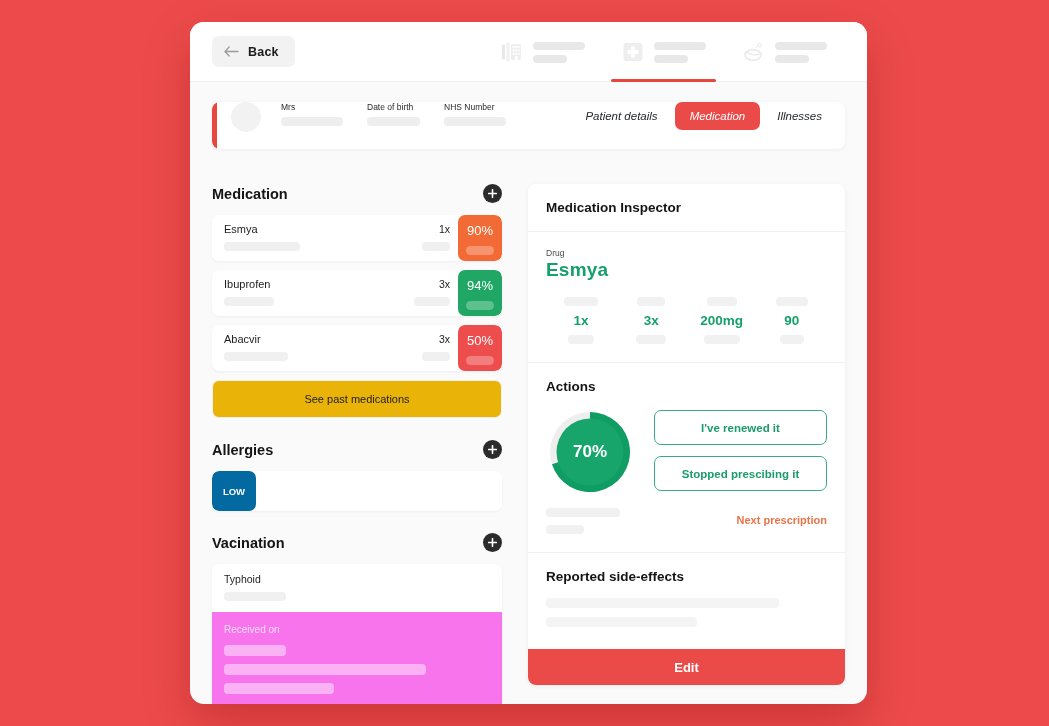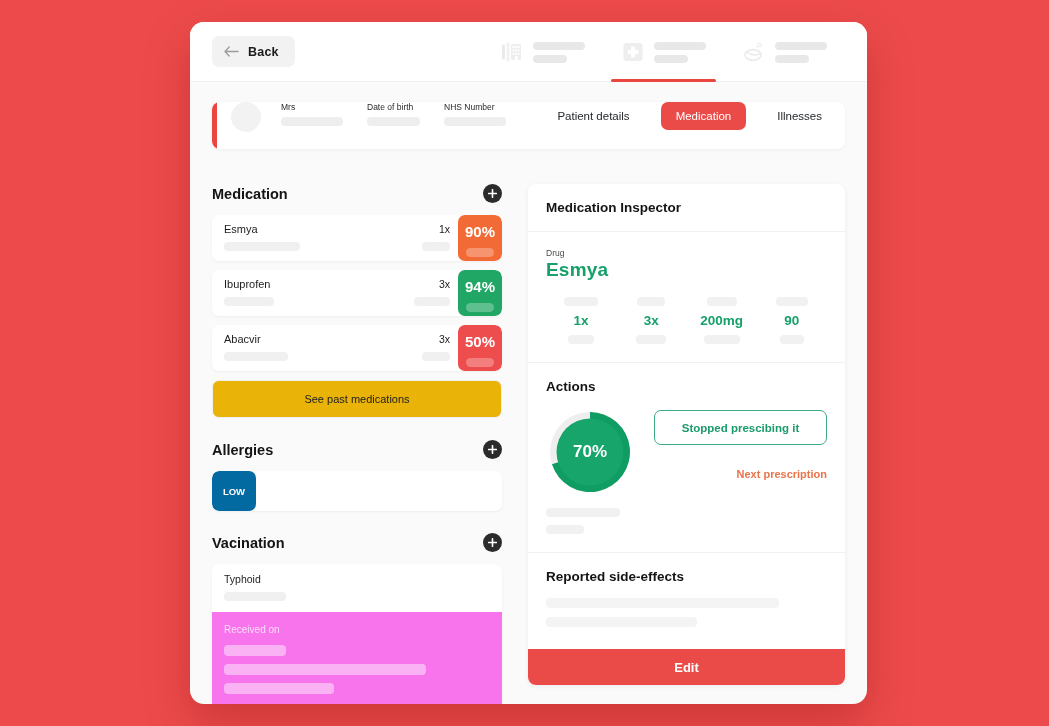--- a/index.html
+++ b/index.html
@@ -81,21 +81,21 @@
     margin-left: 14px;
     flex: 0 0 auto;
   }
   .pfields { display: flex; align-items: flex-start; gap: 24px; margin-left: 20px; }
   .pfield { display: flex; flex-direction: column; gap: 5px; }
   .pfield-label { font-size: 8.5px; color: #2a2a2a; white-space: nowrap; }
   .pfield-skel { height: 9px; border-radius: 4px; background: #eeeeee; }
 
   .tabs {
     margin-left: auto; margin-right: 8px;
-    display: flex; align-items: center; gap: 16px;
+    display: flex; align-items: center; gap: 2px; font-style: italic;
   }
   .tab {
     height: 28px; padding: 0 15px;
     display: flex; align-items: center; justify-content: center;
     font-size: 11.5px; color: #24292e;
     border-radius: 7px;
     background: transparent;
     cursor: pointer; white-space: nowrap;
   }
   .tab.active { background: #ea4b48; color: #ffffff; font-weight: normal; }
@@ -136,21 +136,21 @@
     display: flex; flex-direction: column; align-items: flex-end; padding-right: 8px;
   }
   .med-qty { font-size: 10.5px; color: #1c1c1c; }
   .med-qty-skel { margin-top: 7px; height: 9px; width: 28px; border-radius: 4px; background: #f0f0f0; }
   .med-badge {
     flex: 0 0 auto; width: 44px;
     display: flex; flex-direction: column; align-items: center;
     padding-top: 8px;
     border-radius: 7px;
   }
-  .med-badge-val { font-size: 15px; font-weight: bold; color: #ffffff; }
+  .med-badge-val { font-size: 13px; font-weight: normal; color: #ffffff; }
   .med-badge-skel {
     margin-top: 8px; height: 9px; width: 28px; border-radius: 5px;
     background: rgba(255,255,255,0.28);
   }
 
   .ghost-btn {
     height: 38px;
     background: #eab308;
     border: 1px solid #efefef;
     border-radius: 7px;
@@ -488,20 +488,21 @@
                 </svg>
                 <div class="donut-label">70%</div>
               </div>
               <div class="donut-skels">
                 <div class="donut-skel-a"></div>
                 <div class="donut-skel-b"></div>
               </div>
             </div>
 
             <div class="action-btns">
+              <div class="outline-btn">I've renewed it</div>
               <div class="outline-btn">Stopped prescibing it</div>
               <div class="link-right">Next prescription</div>
             </div>
           </div>
         </div>
 
         <div class="panel-sec" style="border-bottom:none;padding-bottom:22px">
           <div class="sec-sub-title">Reported side-effects</div>
           <div class="side-bar-a"></div>
           <div class="side-bar-b"></div>

